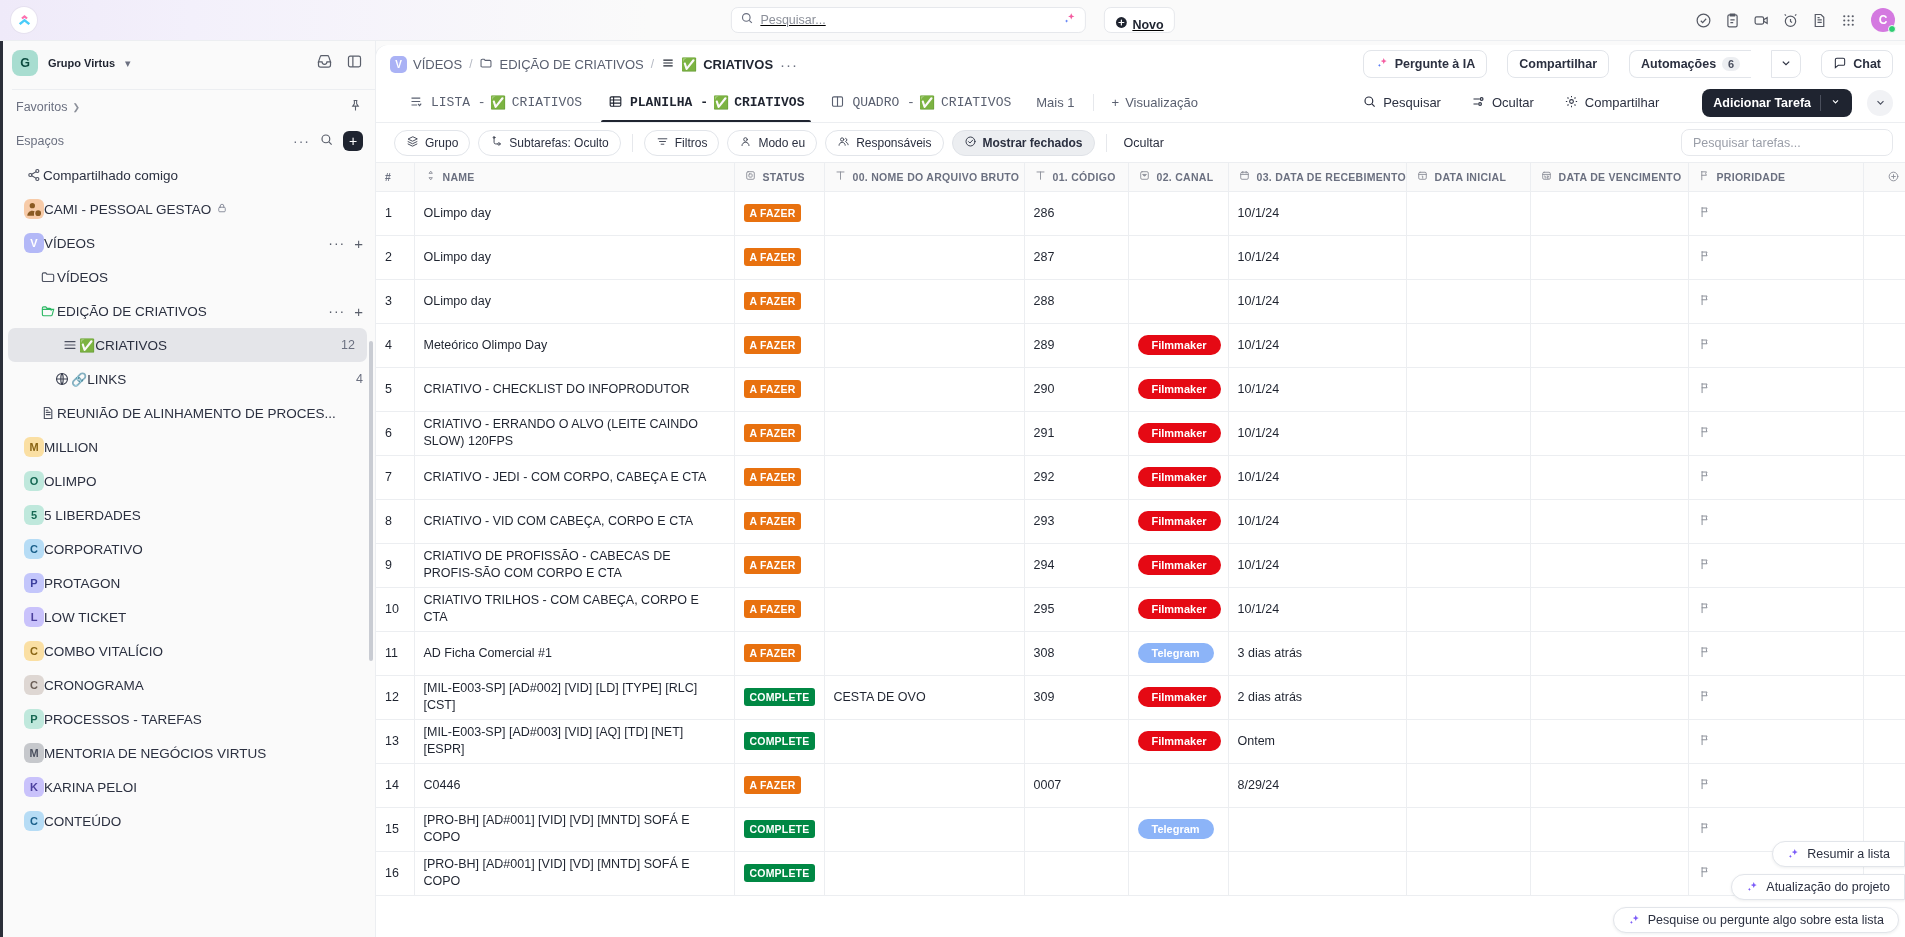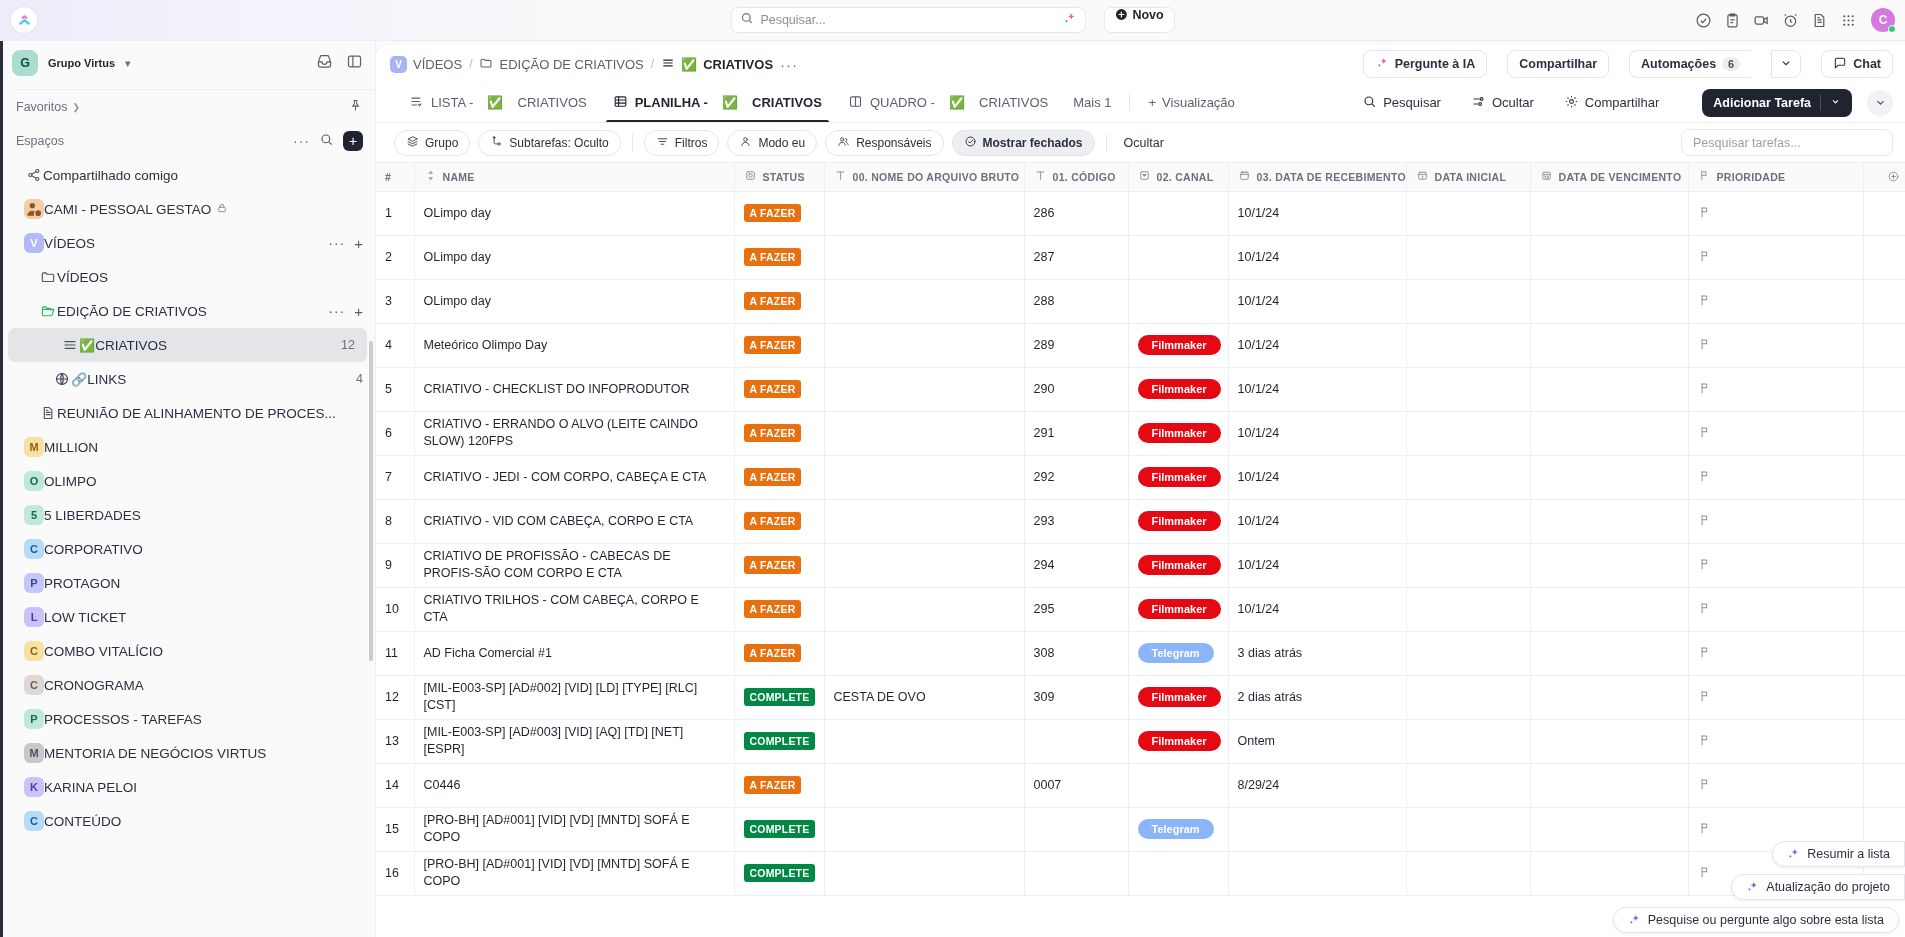--- a/index.html
+++ b/index.html
@@ -21,32 +21,32 @@
     border-bottom: 1px solid #eceef1;
   }
   .cu-logo {
     width: 26px; height: 26px; border-radius: 50%;
     background: #ffffff; margin-left: 11px;
     display: flex; align-items: center; justify-content: center;
     box-shadow: 0 0 0 1px rgba(0,0,0,.04);
   }
   .top-search-wrap {
     position: absolute; left: 50%; transform: translateX(-50%);
-    display: flex; align-items: center; gap: 18px;
+    display: flex; align-items: center; gap: 18px; text-decoration: underline;
   }
   .top-search {
     width: 355px; height: 26px; background: #fff;
     border: 1px solid #e6e8ec; border-radius: 7px;
     display: flex; align-items: center; padding: 0 8px; gap: 7px;
   }
   .top-search .ph { font-size: 12.5px; color: #8b8f99; }
   .ai-spark { margin-left: auto; }
   .novo-btn {
     height: 26px; background:#fff; border:1px solid #e6e8ec; border-radius:7px;
-    display:flex; align-items:flex-start; gap:5px; padding: 0 10px;
+    display:flex; align-items:flex-end; gap:5px; padding: 0 10px;
     font-size:12.5px; color:#1f2430; font-weight:600; cursor:pointer;
   }
   .top-right {
     position: absolute; right: 10px; display: flex; align-items: center; gap: 12px;
   }
   .top-right .ticon { width:17px; height:17px; display:block; color:#565a65; cursor:pointer; }
   .avatar-top {
     width: 24px; height: 24px; border-radius: 50%;
     background: #d479e0; color:#fff; font-size:12px; font-weight:700;
     display:flex;align-items:center;justify-content:center; position:relative;
@@ -156,21 +156,21 @@
   .pill-join-l { border-top-right-radius:0;border-bottom-right-radius:0;border-right:none; }
   .pill-join-r { border-top-left-radius:0;border-bottom-left-radius:0; padding:0 7px;}
 
   
   .tabbar { height:40px; flex:0 0 40px; display:flex; align-items:stretch; padding:0 12px 0 20px;
             border-bottom:1px solid #eceef1; }
   .tab {
     display:flex;align-items:center;gap:7px;padding:0 13px; position:relative;
     font-size:13px;color:#5a6070;cursor:pointer;white-space:nowrap;
   }
-  .tab .tl { display:flex;align-items:center;gap:14px; }
+  .tab .tl { display:flex;align-items:center;gap:5px;font-family:Liberation Mono, monospace; }
   .tab.active { color:#1f2430; font-weight:700; }
   .tab.active:after {
     content:""; position:absolute;left:6px;right:6px;bottom:0;height:2.5px;background:#1f2430;border-radius:2px 2px 0 0;
   }
   .tab svg { width:15px;height:15px; }
   .tab-plain { display:flex;align-items:center;padding:0 12px;font-size:13px;color:#5a6070;cursor:pointer;}
   .vdiv { width:1px; background:#e6e8ec; margin:11px 6px; }
   .tabbar-right { margin-left:auto; display:flex; align-items:center; gap:10px; }
   .tb-act { display:flex;align-items:center;gap:6px;padding:0 10px;font-size:13px;color:#2b3040;cursor:pointer;white-space:nowrap;}
   .tb-act svg { width:15px;height:15px; }

